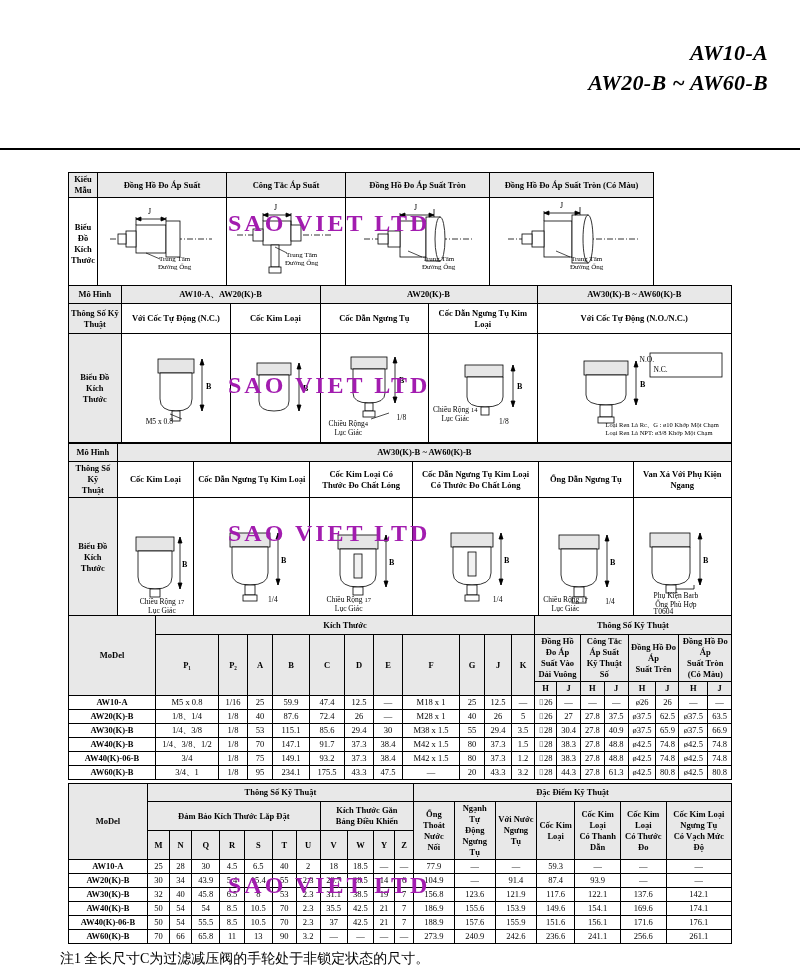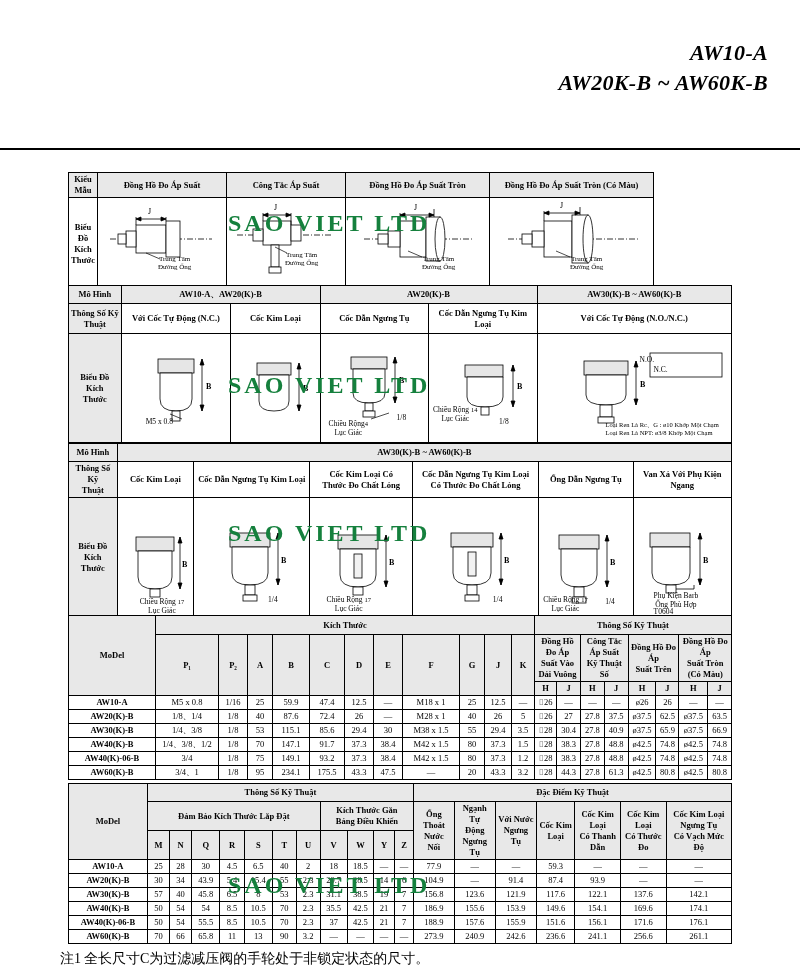--- a/index.html
+++ b/index.html
@@ -26,21 +26,21 @@
     letter-spacing:0.3px;
   }
   .header .rule{
     position:absolute;left:0;top:148px;width:800px;height:2px;background:#000;
   }
 
   
   .wm{
     position:absolute;
     font-family:"Liberation Serif", serif;
-    color:#15803d;
+    color:#a21caf;
     font-size:24px;
     letter-spacing:3px;
     font-weight:bold;
     white-space:nowrap;
     pointer-events:none;
     z-index:5;
   }
   .wm.w1{left:228px;top:210px;}
   .wm.w2{left:228px;top:372px;}
   .wm.w3{left:228px;top:520px;}
@@ -83,21 +83,21 @@
   .note .n1{display:inline-block;width:24px;}
 </style>
 </head>
 <body>
 
 <div class="page">
 
   <div class="header">
     <div class="titles">
       <div>AW10-A</div>
-      <div>AW20K-B ~ AW60K-B</div>
+      <div>AW20-B ~ AW60-B</div>
     </div>
     <div class="rule"></div>
   </div>
 
   <div class="wm w1">SAO VIET LTD</div>
   <div class="wm w2">SAO VIET LTD</div>
   <div class="wm w3">SAO VIET LTD</div>
   <div class="wm w4">SAO VIET LTD</div>
 
   <table class="tbl" id="t1">
@@ -705,21 +705,21 @@
           <td>104.9</td>
           <td>—</td>
           <td>91.4</td>
           <td>87.4</td>
           <td>93.9</td>
           <td>—</td>
           <td>—</td>
         </tr>
         <tr>
           <td class="b lft">AW30(K)-B</td>
-          <td>57</td>
+          <td>32</td>
           <td>40</td>
           <td>45.8</td>
           <td>6.5</td>
           <td>8</td>
           <td>53</td>
           <td>2.3</td>
           <td>31.1</td>
           <td>38.5</td>
           <td>19</td>
           <td>7</td>

